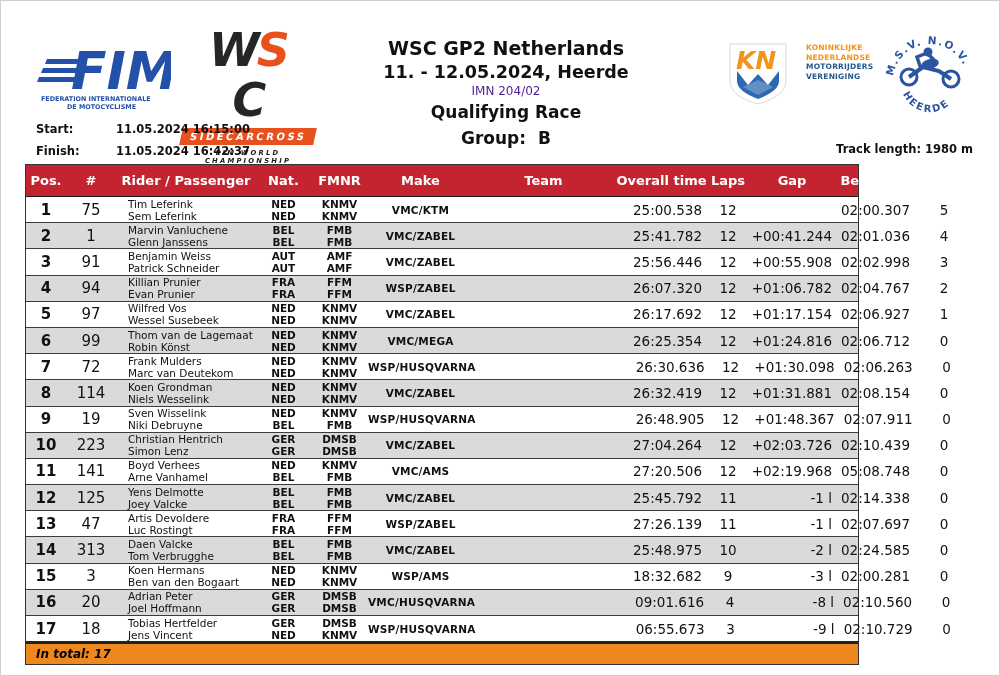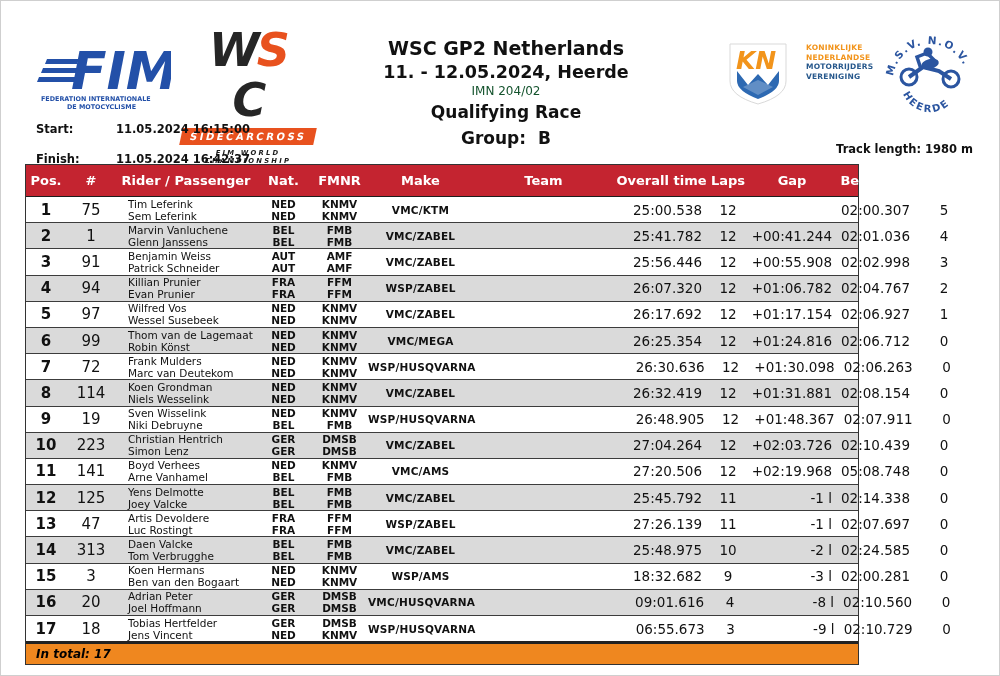--- a/index.html
+++ b/index.html
@@ -17,33 +17,33 @@
   .wsc-logo{position:absolute;left:172px;top:24px;width:150px;text-align:center;}
   .wsc-text{font-size:46px;font-weight:900;font-style:italic;letter-spacing:-3px;line-height:50px;color:#262626;}
   .wsc-text .s{color:var(--wsc-orange);}
   .wsc-banner{display:inline-block;background:var(--wsc-orange);color:#fff;font-weight:700;
               font-size:10px;letter-spacing:2.5px;padding:3px 9px;transform:skewX(-12deg);margin-top:2px;}
   .wsc-sub{font-size:6.8px;font-weight:700;font-style:italic;letter-spacing:2.2px;color:#1a1a1a;margin-top:4px;}
 
   .title-block{position:absolute;left:300px;top:36px;width:410px;text-align:center;}
   .t1{font-size:19px;font-weight:700;}
   .t2{font-size:17.5px;font-weight:700;margin-top:3px;}
-  .t3{font-size:12px;margin-top:2px;color:#14532d;}
+  .t3{font-size:12px;margin-top:2px;color:#4c1d95;}
   .t4{font-size:17px;font-weight:700;margin-top:4px;}
   .t5{font-size:17px;font-weight:700;margin-top:6px;}
   .t5 .gv{margin-left:12px;}
 
   .knmv-logo{position:absolute;left:728px;top:42px;display:flex;align-items:flex-start;gap:19px;}
   .knmv-lines{font-size:7.5px;font-weight:700;line-height:9.5px;letter-spacing:.2px;}
   .knmv-lines .o{color:var(--knmv-orange);}
   .knmv-lines .b{color:#27588C;}
   .msv-logo{position:absolute;left:882px;top:26px;}
 
   .start-block{position:absolute;left:35px;top:121px;display:grid;grid-template-columns:80px auto;
-               row-gap:16px;font-size:11.5px;font-weight:600;}
+               row-gap:8px;font-size:11.5px;font-weight:600;}
   .track-length{position:absolute;right:26px;top:141px;font-size:11.5px;font-weight:600;}
 
   
   .tableWrap{position:absolute;left:24px;top:163px;width:834px;box-sizing:border-box;border:1px solid #333;}
   .thead{display:flex;align-items:center;height:31px;background:var(--red);color:#fff;
          font-weight:700;font-size:13px;border-bottom:1px solid #1d1d1d;}
   .trow{display:flex;height:26.2px;box-sizing:border-box;border-bottom:1px solid #3c3c3c;background:#fff;}
   .trow.alt{background:var(--alt);}
   .trow:last-child{border-bottom:1px solid #222;}
   .c{display:flex;flex-direction:column;justify-content:center;box-sizing:border-box;text-align:center;}

